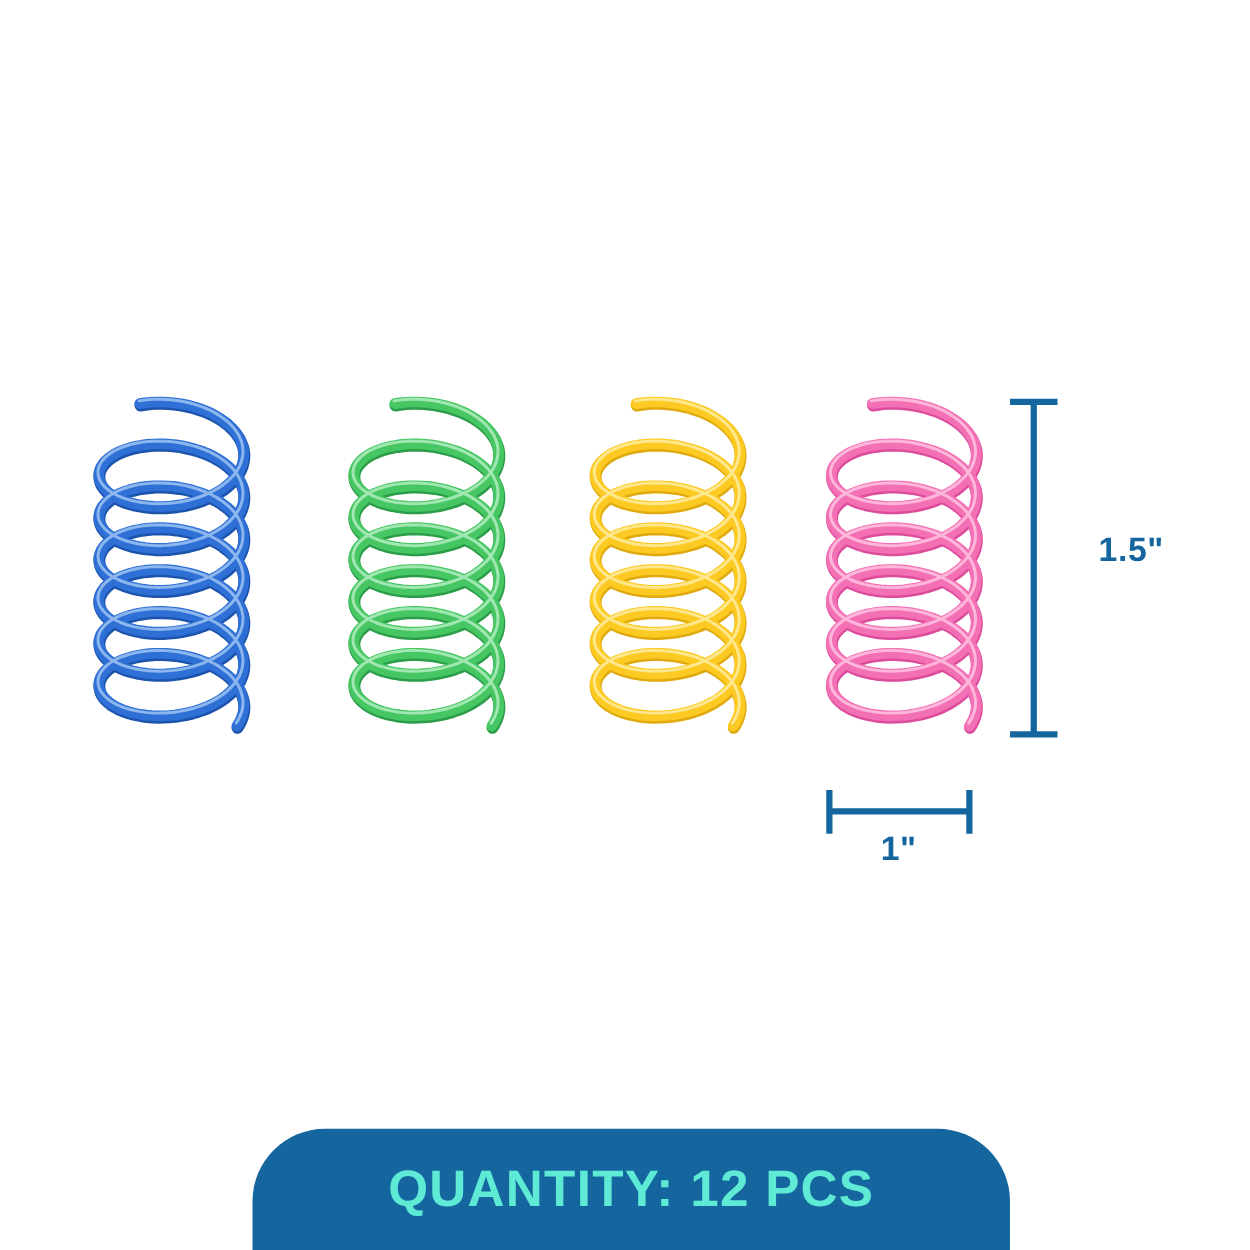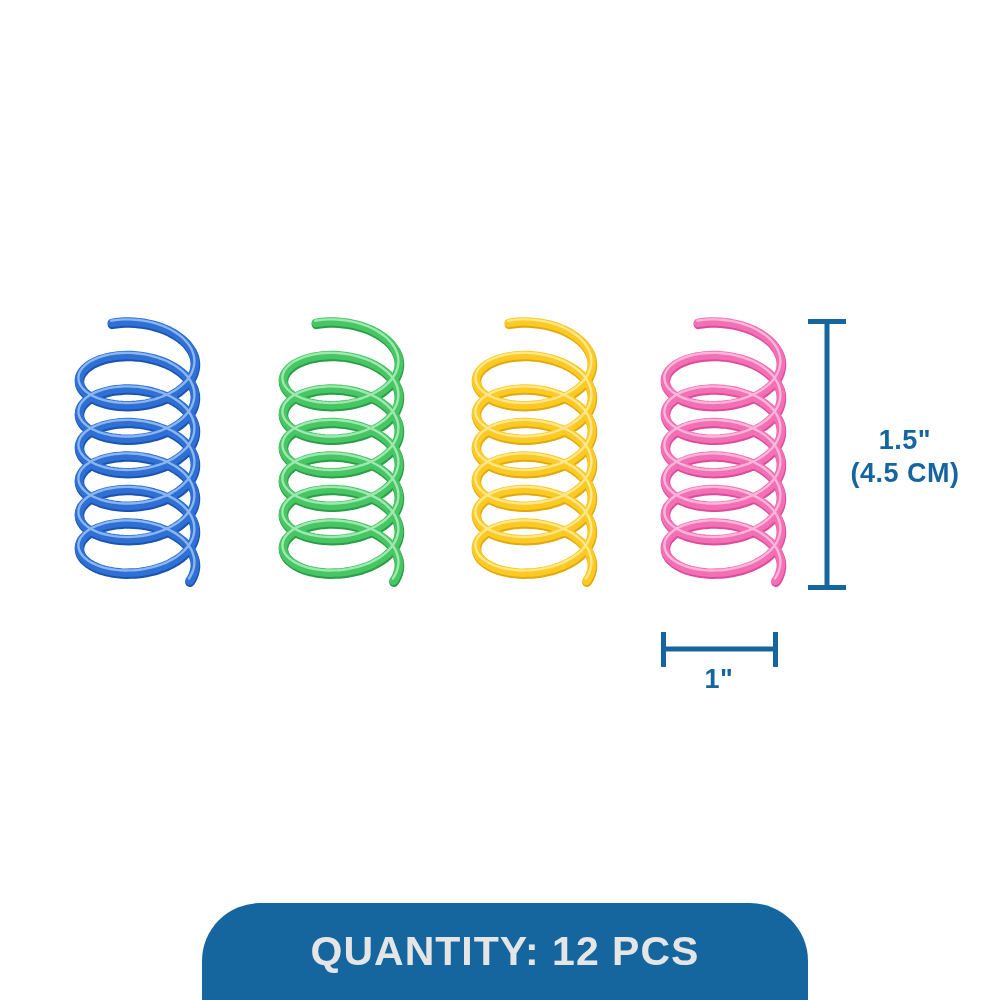--- a/index.html
+++ b/index.html
@@ -69,24 +69,23 @@
       </g>
       <g>
         <line x1="663" y1="649" x2="776" y2="649" stroke="#15669e" stroke-width="5"></line>
         <line x1="663.5" y1="632" x2="663.5" y2="667" stroke="#15669e" stroke-width="5"></line>
         <line x1="775.5" y1="632" x2="775.5" y2="667" stroke="#15669e" stroke-width="5"></line>
       </g>
     </svg>
 
   <div class="dim-label dim-label-height" style="color: rgb(21, 102, 158);">
     <span>1.5"</span>
-    <span>(4.5 CM)</span>
   </div>
 
   <div class="dim-label dim-label-width" style="color: rgb(21, 102, 158);">
     <span>1"</span>
   </div>
 
   <div class="quantity-banner" style="background: rgb(21, 102, 158);">
-    <span class="quantity-banner-label" style="color: #e5e5e5;">QUANTITY: 12 PCS</span>
+    <span class="quantity-banner-label" style="color: #5eead4;">QUANTITY: 12 PCS</span>
   </div>
 
 </div>
 
 </body></html>

